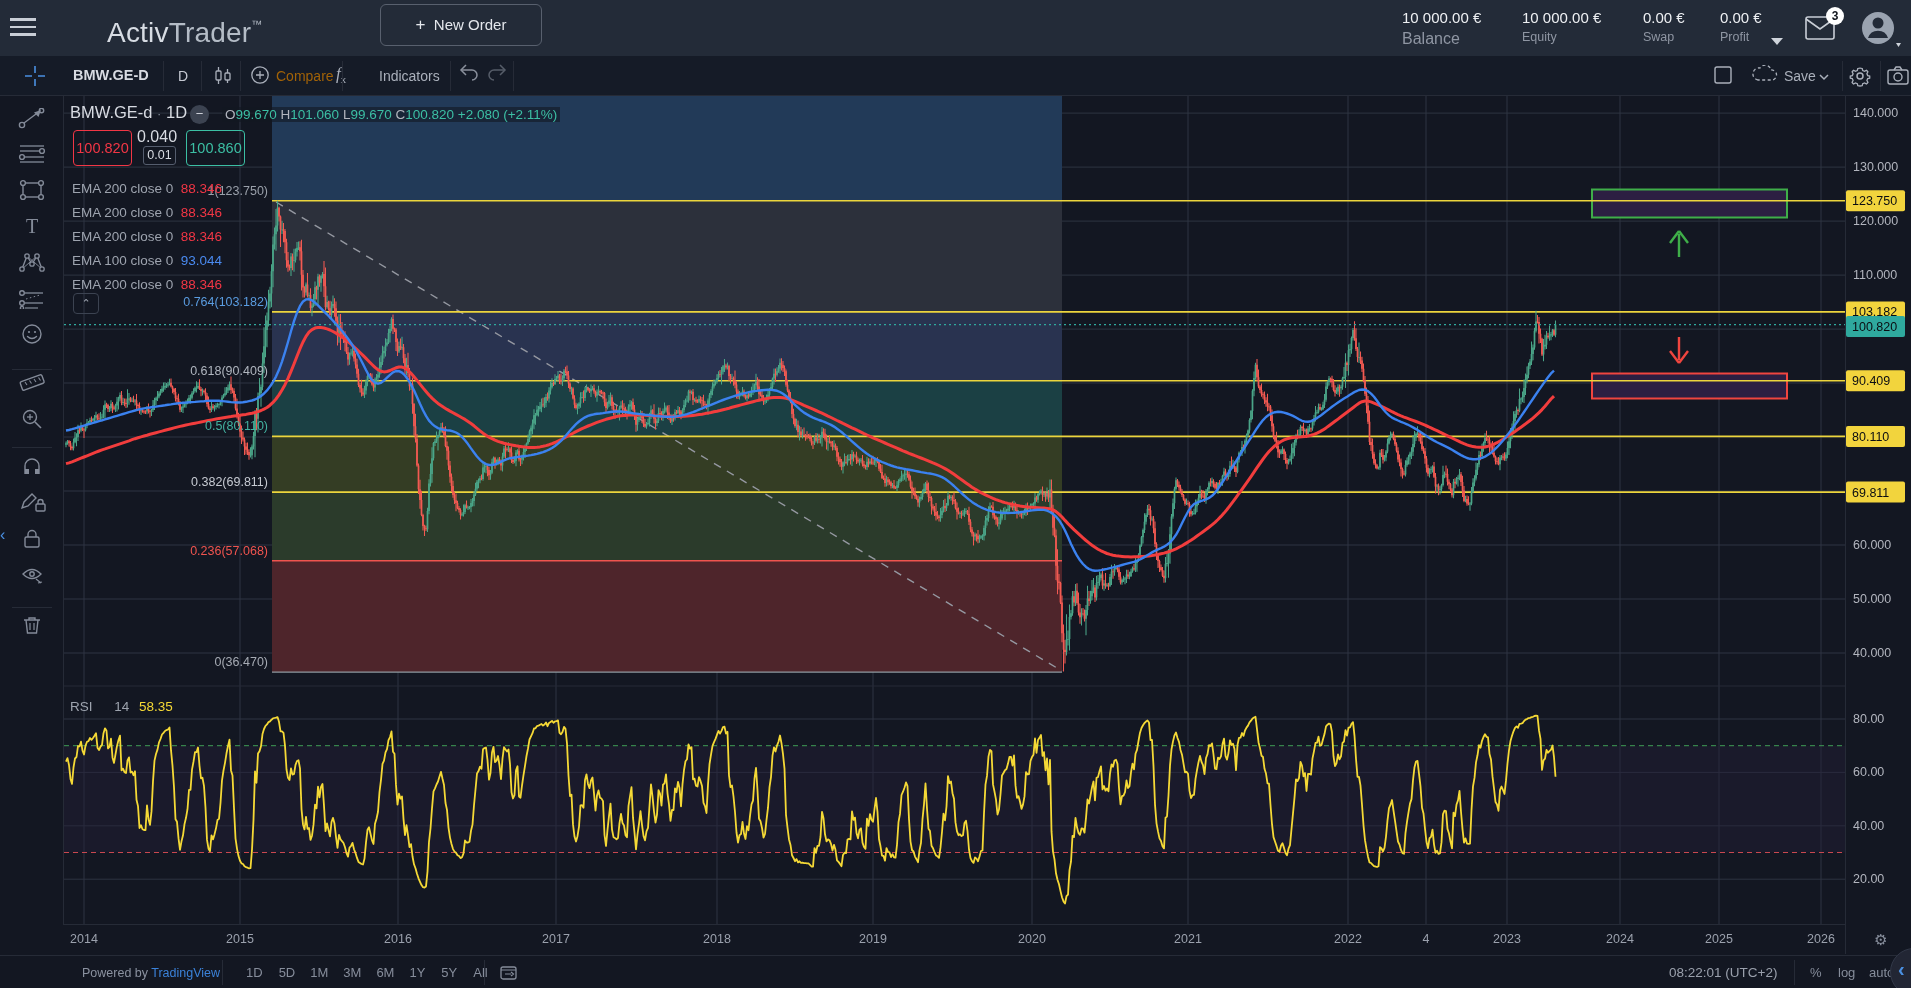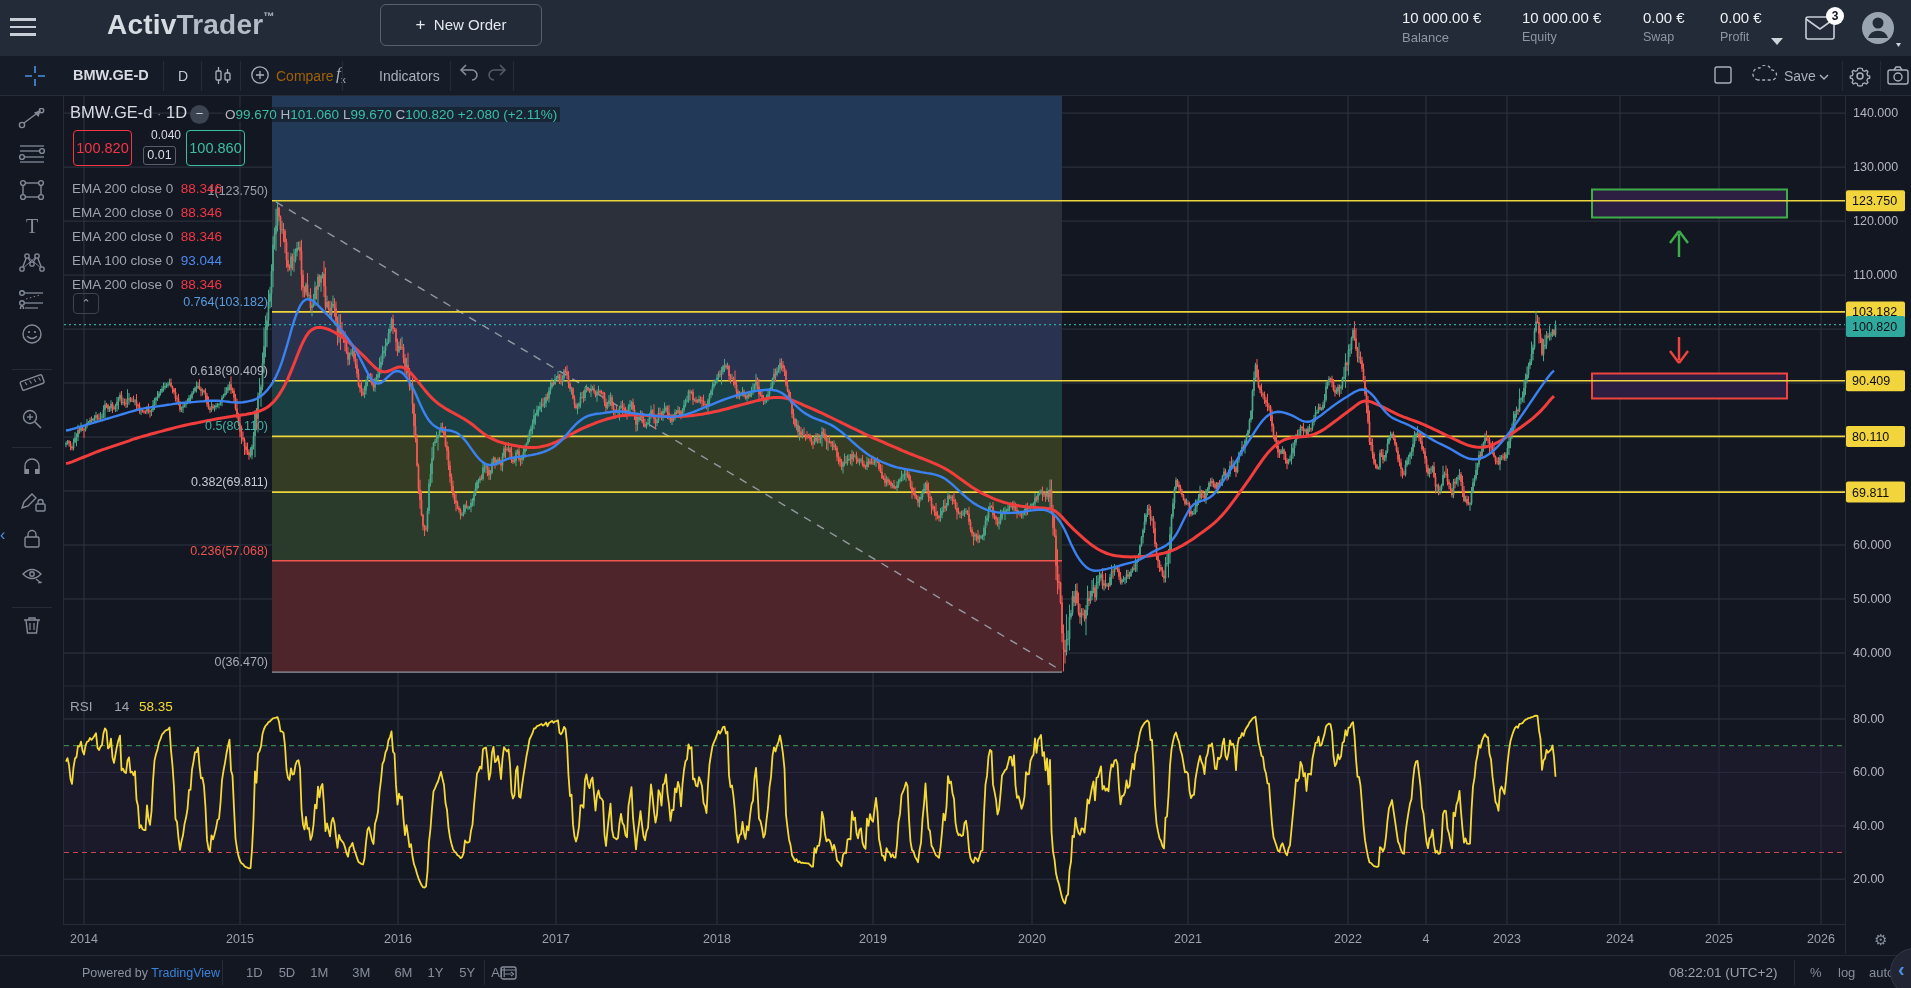--- a/index.html
+++ b/index.html
@@ -120,24 +120,24 @@
 <text x="1719" y="943" fill="#9ba1ad" font-size="12.5" text-anchor="middle">2025</text>
 <text x="1821" y="943" fill="#9ba1ad" font-size="12.5" text-anchor="middle">2026</text>
 </svg>
 
 <div class="abs" style="left:0;top:0;width:1911px;height:56px;background:#232b38">
   <div class="abs" style="left:10px;top:16px;width:26px;height:22px">
     <div style="height:2.5px;background:#c9ced6;margin-top:2px"></div>
     <div style="height:2.5px;background:#c9ced6;margin-top:5px"></div>
     <div style="height:2.5px;background:#c9ced6;margin-top:5px"></div>
   </div>
-  <div class="abs" style="left:107px;top:9px;font-size:28px;font-weight:700;color:#d7dce3;letter-spacing:0.2px">Activ<span style="color:#b4bcc6">Trader</span><span style="font-size:11px;vertical-align:14px;color:#b8bfc9">™</span></div>
+  <div class="abs" style="left:107px;top:17px;font-size:28px;font-weight:400;color:#d7dce3;letter-spacing:0.2px">Activ<span style="color:#b4bcc6">Trader</span><span style="font-size:11px;vertical-align:14px;color:#b8bfc9">™</span></div>
   <div class="abs" style="left:380px;top:4px;width:162px;height:42px;border:1px solid #58606e;border-radius:6px;color:#e4e7ec;font-size:15px;text-align:center;line-height:40px"><span style="font-size:17px">+</span>&nbsp; New Order</div>
   <div class="abs" style="left:1402px;top:9px;color:#eef0f3;font-size:15px">10 000.00 €</div>
-  <div class="abs" style="left:1402px;top:30px;color:#8f96a3;font-size:13px">Balance</div>
+  <div class="abs" style="left:1402px;top:30px;color:#8f96a3;font-size:16px">Balance</div>
   <div class="abs" style="left:1522px;top:9px;color:#eef0f3;font-size:15px">10 000.00 €</div>
   <div class="abs" style="left:1522px;top:30px;color:#8f96a3;font-size:12.5px">Equity</div>
   <div class="abs" style="left:1643px;top:9px;color:#eef0f3;font-size:15px">0.00 €</div>
   <div class="abs" style="left:1643px;top:30px;color:#8f96a3;font-size:12.5px">Swap</div>
   <div class="abs" style="left:1720px;top:9px;color:#eef0f3;font-size:15px">0.00 €</div>
   <div class="abs" style="left:1720px;top:30px;color:#8f96a3;font-size:12.5px">Profit</div>
   <div class="abs" style="left:1771px;top:38px;width:0;height:0;border-left:6px solid transparent;border-right:6px solid transparent;border-top:7px solid #cfd4db"></div>
   <svg width="46" height="46" viewBox="0 0 46 46" style="position:absolute;left:1802px;top:7px">
         <rect x="4" y="10" width="28" height="22" rx="2" fill="none" stroke="#c9ced6" stroke-width="1.6"></rect>
         <path d="M4 12l14 10 14-10" fill="none" stroke="#c9ced6" stroke-width="1.6"></path>
@@ -294,38 +294,38 @@
       </svg></div>
 <div style="position:absolute;left:12px;top:369px;width:40px;height:1px;background:#262b37"></div>
     <div style="position:absolute;left:12px;top:447px;width:40px;height:1px;background:#262b37"></div>
     <div style="position:absolute;left:12px;top:607px;width:40px;height:1px;background:#262b37"></div>
 <div class="abs" style="left:0;top:526px;color:#4a90e2;font-size:16px">‹</div>
 
 <div class="abs" style="left:70px;top:103px;font-size:16.5px;color:#d8dbe2">BMW.GE-d <span style="color:#868d9b;font-size:13px">·</span> 1D</div>
 <div class="abs" style="left:190px;top:105px;width:19px;height:19px;border-radius:50%;background:#3c4351;color:#d8dbe2;text-align:center;line-height:17px;font-size:13px">−</div>
 <div class="abs" style="left:222px;top:107px;font-size:13.5px;color:#b2b5be;background:rgba(19,23,34,0.6);padding:0 3px">O<span style="color:#3cbfa4">99.670</span> H<span style="color:#3cbfa4">101.060</span> L<span style="color:#3cbfa4">99.670</span> C<span style="color:#3cbfa4">100.820</span> <span style="color:#3cbfa4">+2.080 (+2.11%)</span></div>
 <div class="abs" style="left:73px;top:130px;width:59px;height:36px;border:1px solid #f23645;border-radius:4px;color:#f23645;font-size:14.5px;text-align:center;line-height:34px">100.820</div>
-<div class="abs" style="left:137px;top:128px;width:44px;text-align:right;color:#d8dbe2;font-size:12px">0.040</div>
+<div class="abs" style="left:137px;top:128px;width:44px;text-align:left;color:#d8dbe2;font-size:16px">0.040</div>
 <div class="abs" style="left:143px;top:146px;width:33px;height:19px;border:1px solid #555d6e;border-radius:3px;color:#d8dbe2;font-size:12.5px;text-align:center;line-height:17px">0.01</div>
 <div class="abs" style="left:186px;top:130px;width:59px;height:36px;border:1px solid #3cbfa4;border-radius:4px;color:#3cbfa4;font-size:14.5px;text-align:center;line-height:34px">100.860</div>
 <div class="abs" style="left:72px;top:177px;font-size:13.5px;color:#9da3ae;line-height:24px">
   EMA 200 close 0 &nbsp;<span style="color:#f23645">88.346</span><br>
   EMA 200 close 0 &nbsp;<span style="color:#f23645">88.346</span><br>
   EMA 200 close 0 &nbsp;<span style="color:#f23645">88.346</span><br>
   EMA 100 close 0 &nbsp;<span style="color:#4a8af0">93.044</span><br>
   EMA 200 close 0 &nbsp;<span style="color:#f23645">88.346</span>
 </div>
 <div class="abs" style="left:73px;top:293px;width:26px;height:21px;border:1px solid #3c4351;border-radius:4px;color:#9da3ae;text-align:center;line-height:19px;font-size:11px">⌃</div>
 <div class="abs" style="left:70px;top:699px;font-size:13.5px;color:#9da3ae">RSI <span style="margin-left:18px">14</span> <span style="color:#f5d936;margin-left:6px">58.35</span></div>
 
 <div class="abs" style="left:0;top:955px;width:1911px;height:33px;background:#131722;border-top:1px solid #262b37">
   <div class="abs" style="left:82px;top:10px;font-size:12.5px;color:#8b92a0">Powered by <span style="color:#3b82d9">TradingView</span></div>
   <div class="abs" style="left:222px;top:4px;width:1px;height:25px;background:#262b37"></div>
   <div class="abs" style="left:238px;top:9px;font-size:13px;color:#868d9b;letter-spacing:0"> 
-    <span style="margin:0 8px">1D</span><span style="margin:0 8px">5D</span><span style="margin:1px 7px">1M</span><span style="margin:0 17px">3M</span><span style="margin:0 7px">6M</span><span style="margin:0 8px">1Y</span><span style="margin:0 8px">5Y</span><span style="margin:0 8px">All</span>
+    <span style="margin:0 8px">1D</span><span style="margin:0 8px">5D</span><span style="margin:1px 7px">1M</span><span style="margin:0 8px">3M</span><span style="margin:0 7px">6M</span><span style="margin:0 8px">1Y</span><span style="margin:0 8px">5Y</span><span style="margin:0 8px">All</span>
   </div>
   <div class="abs" style="left:484px;top:4px;width:1px;height:25px;background:#262b37"></div>
   <svg width="20" height="18" viewBox="0 0 20 18" style="position:absolute;left:499px;top:8px">
         <rect x="2" y="3" width="15" height="12" rx="2" fill="none" stroke="#868d9b" stroke-width="1.3"></rect>
         <path d="M2 6h15M6 10h6M12 8l2.5 2-2.5 2" stroke="#868d9b" stroke-width="1.2" fill="none"></path>
       </svg>
   <div class="abs" style="left:1669px;top:9px;font-size:13.5px;color:#9aa0ac">08:22:01 (UTC+2)</div>
   <div class="abs" style="left:1794px;top:4px;width:1px;height:25px;background:#262b37"></div>
   <div class="abs" style="left:1810px;top:9px;font-size:13px;color:#868d9b">%</div>
   <div class="abs" style="left:1838px;top:9px;font-size:13px;color:#868d9b">log</div>

